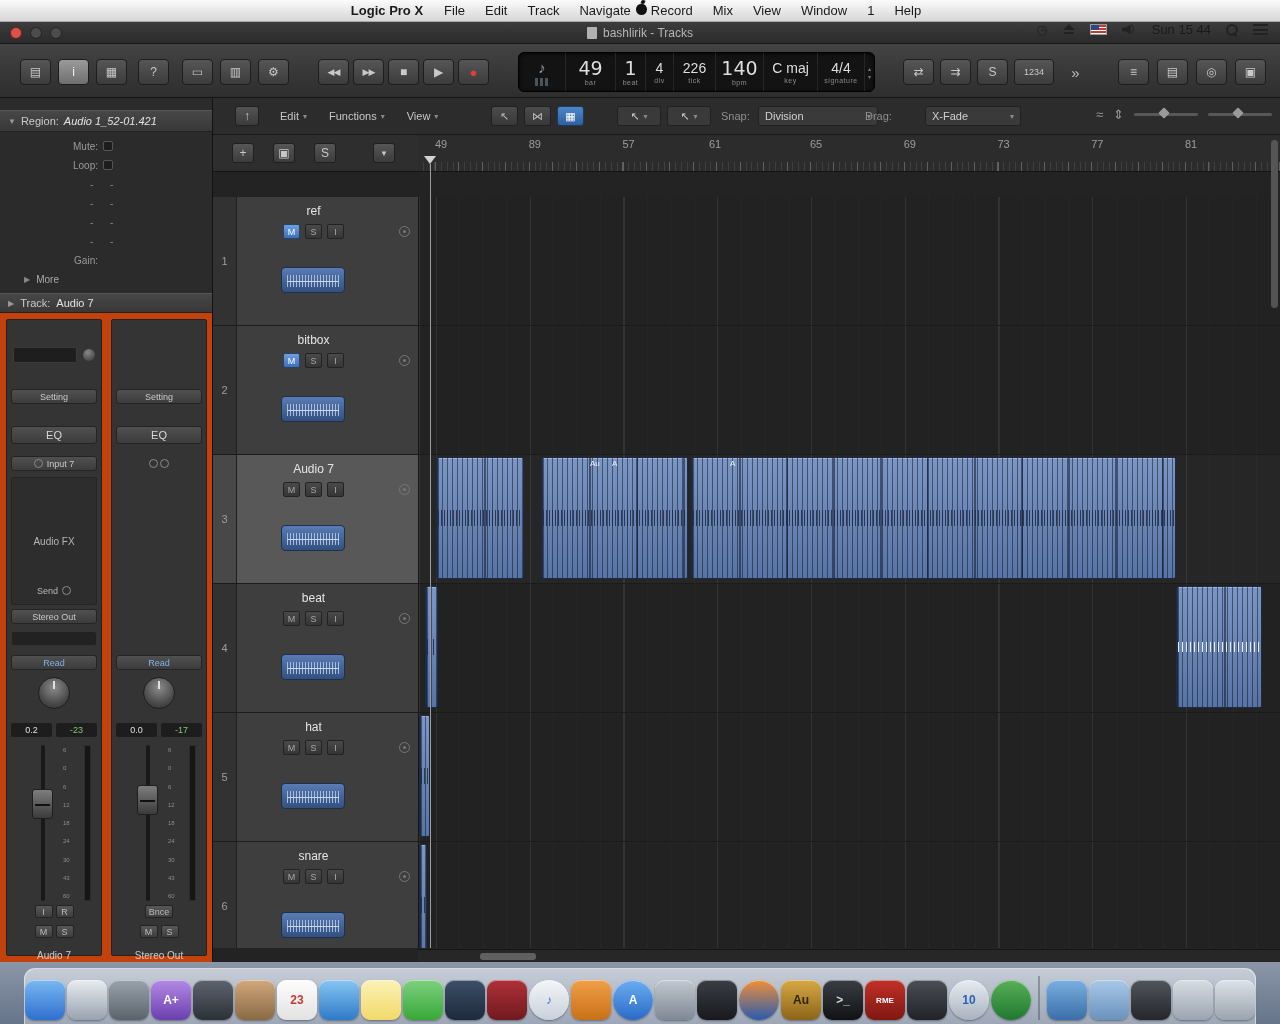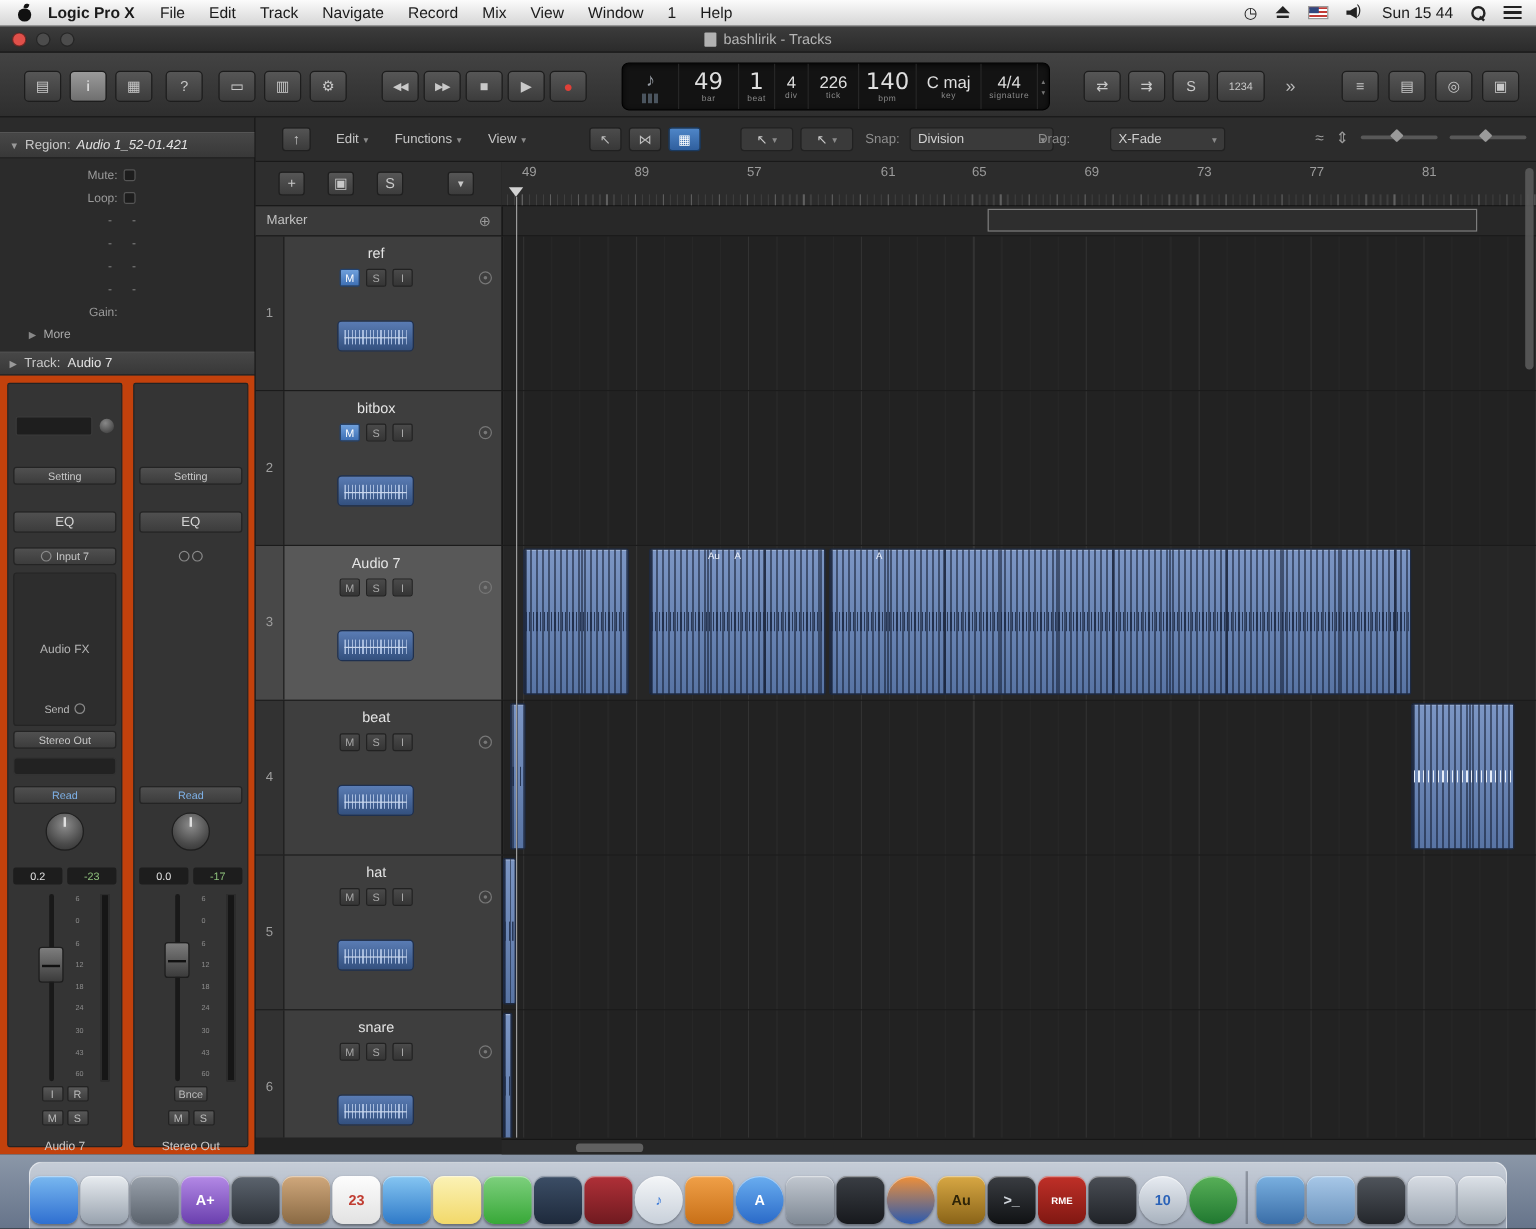--- a/index.html
+++ b/index.html
@@ -3,21 +3,21 @@
 <meta charset="utf-8">
 <style>
   * { box-sizing: border-box; margin: 0; padding: 0; }
   html,body { width:1280px; height:1024px; overflow:hidden; }
   body { font-family:"Liberation Sans", sans-serif; background:#202020; -webkit-user-select:none; user-select:none; }
   .screen { position:relative; width:1280px; height:1024px; overflow:hidden; background:#232323; }
 
   
   .menubar { position:absolute; left:0; top:0; width:1280px; height:22px;
     background:linear-gradient(#fbfbfb,#d6d6d6); border-bottom:1px solid #a8a8a8;
-    display:flex; align-items:center; font-size:13px; color:#1a1a1a; z-index:40; }
+    display:flex; align-items:center; font-size:13px; color:#1a1a1a; z-index:40;flex-direction:column; }
   .apple-logo { width:14px; height:15px; position:relative; margin:0 10px 0 14px; }
   .apple-logo::before { content:""; position:absolute; left:1px; top:4px; width:11px; height:11px; background:#111; border-radius:46% 46% 50% 50%; }
   .apple-logo::after { content:""; position:absolute; left:6px; top:0; width:4px; height:4px; background:#111; border-radius:60% 0 60% 0; transform:rotate(18deg); }
   .menu-items { display:flex; align-items:center; height:22px; }
   .menu-item { padding:0 10px; line-height:22px; }
   .menu-item.app { font-weight:bold; padding:0 11px 0 2px; }
   .menu-right { margin-left:auto; display:flex; align-items:center; gap:15px; padding-right:12px; height:22px; }
   .mi-glyph { font-size:13px; color:#222; }
   .icon-eject { width:12px; height:11px; position:relative; display:inline-block; }
   .icon-eject::before { content:""; position:absolute; left:0; top:0; border-left:6px solid transparent; border-right:6px solid transparent; border-bottom:6px solid #222; }
@@ -546,40 +546,31 @@
             <div class="hbtn">+</div>
             <div class="hbtn">▣</div>
             <div class="hbtn">S</div>
             <div class="hbtn last">▼</div>
           </div>
         <div class="ruler">
           <div>
               <span class="rmark" style="left: 17px;">49</span>
               <span class="rmark" style="left: 110.75px;">89</span>
               <span class="rmark" style="left: 204.5px;">57</span>
-              <span class="rmark" style="left: 316px;">61</span>
+              <span class="rmark" style="left: 291px;">61</span>
               <span class="rmark" style="left: 392px;">65</span>
               <span class="rmark" style="left: 485.75px;">69</span>
               <span class="rmark" style="left: 579.5px;">73</span>
               <span class="rmark" style="left: 673.25px;">77</span>
               <span class="rmark" style="left: 767px;">81</span>
             </div>
           <div class="ruler-ticks"></div>
         </div>
       </div>
 
-      <div class="marker-row">
-        <div class="marker-head">
-          <span>Marker</span>
-          <span class="mk-add">⊕</span>
-        </div>
-        <div class="marker-lane">
-          <div class="cycle-rect"></div>
-        </div>
-      </div>
 
       <div class="track-rows">
           <div class="track-row">
             <div class="t-head">
               <div class="t-num">1</div>
               <div class="t-body">
                 <div class="t-name">ref</div>
                 <div class="t-btns">
                   <span class="mini on">M</span>
                   <span class="mini">S</span>

